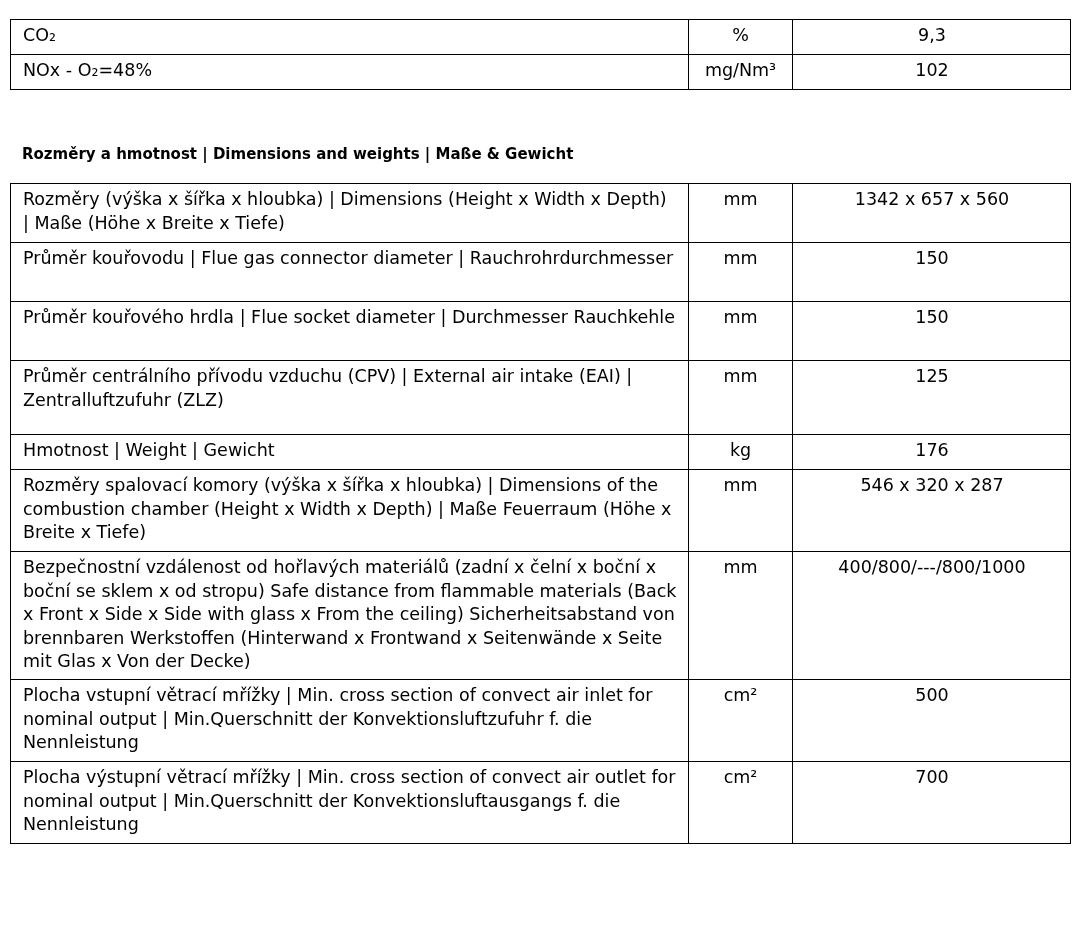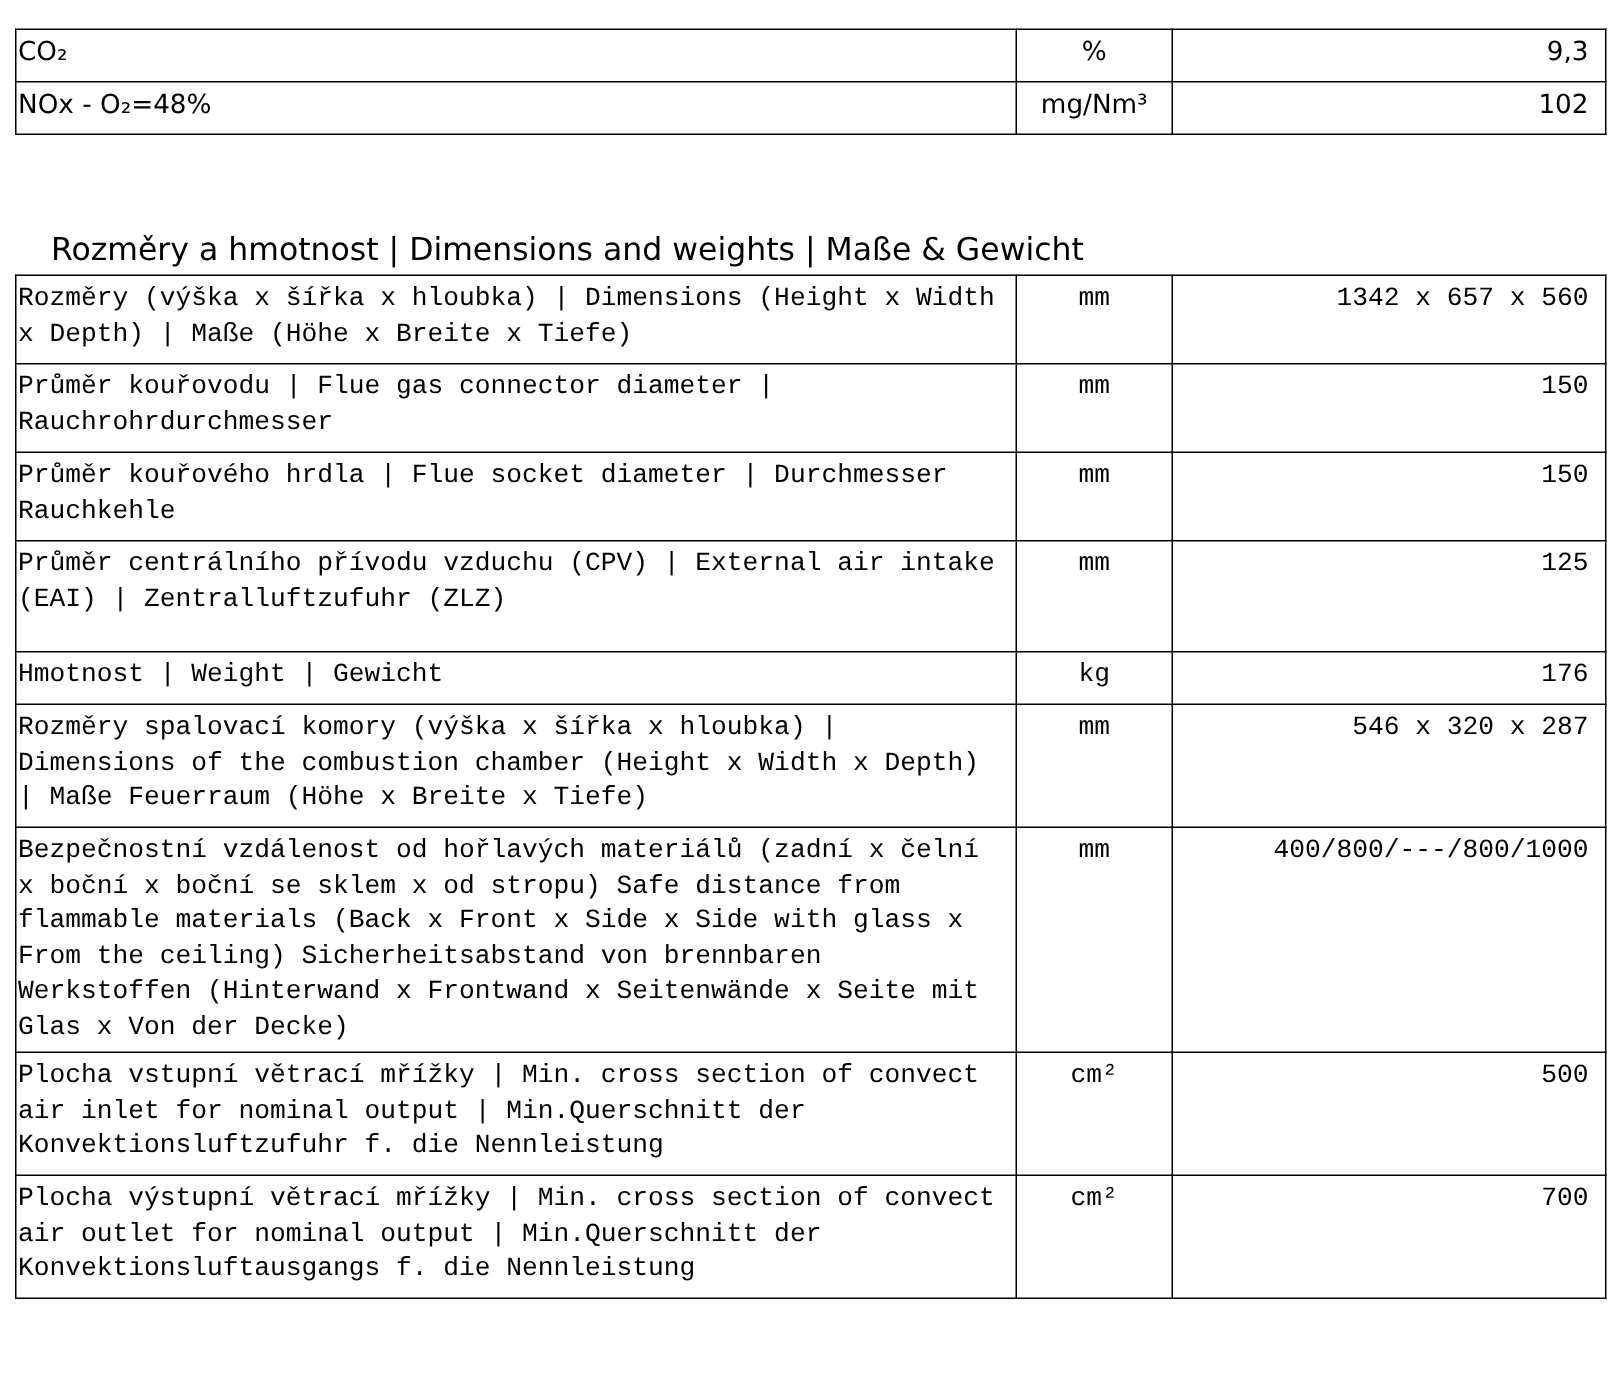--- a/index.html
+++ b/index.html
@@ -18,38 +18,38 @@
     }
     table.spec {
       position: absolute;
       left: 10px;
       width: 1061px;
       border-collapse: collapse;
       table-layout: fixed;
     }
     table.spec td {
       border: 1.5px solid #000000;
-      padding: 4px 11px 4px 1px;
+      padding: 4px 11px 4px 12px;
       vertical-align: top;
       line-height: 23.5px;
     }
     table.spec td.param { width: 654px; }
     table.spec td.unit { width: 95px; text-align: center; padding-left: 4px; padding-right: 4px; }
-    table.spec td.val { text-align: right; }
+    table.spec td.val { text-align: center; }
     #emissions { top: 19px; }
     #emissions td { height: 26px; }
-    #dims { top: 183px; font-family: Liberation Mono, monospace; }
+    #dims { top: 183px; }
     .section-title {
       position: absolute;
       left: 22px;
       top: 142px;
-      font-weight: normal;
-      font-size: 21px;
+      font-weight: bold;
+      font-size: 15px;
       line-height: 24px;
-      margin: 12px;
+      margin: 0;
     }
   </style>
 </head>
 <body>
 
 <table class="spec" id="emissions">
   <tbody>
     <tr>
       <td class="param">CO₂</td>
       <td class="unit">%</td>

